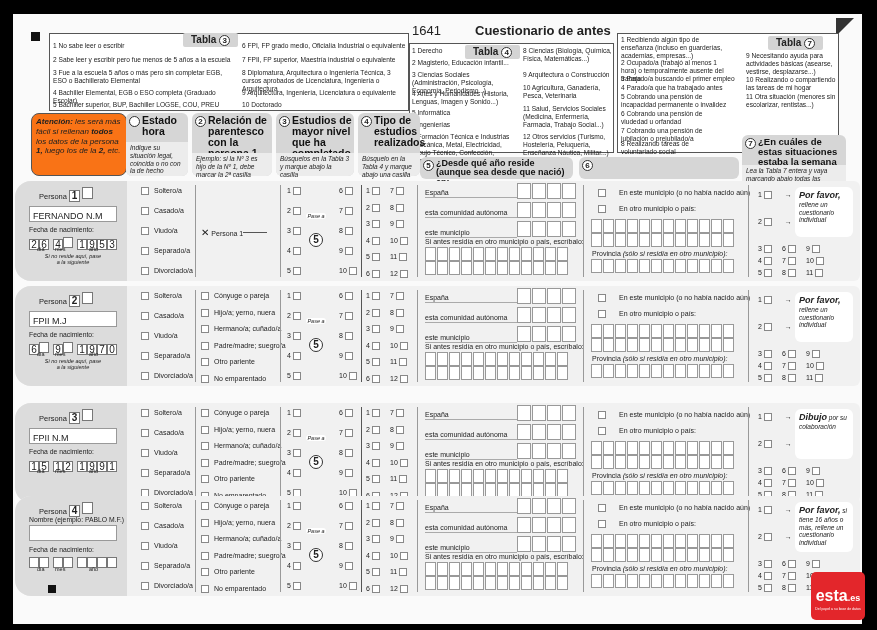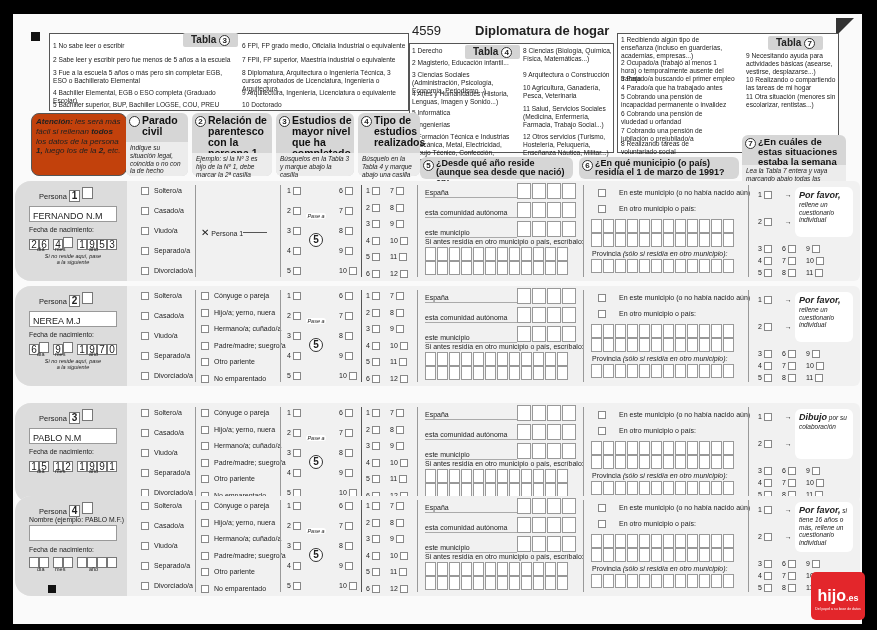--- a/index.html
+++ b/index.html
@@ -50,22 +50,22 @@
     <div class="item" style="left:3px;top:35px;width:170px;">3 Fue a la escuela 5 años o más pero sin completar EGB, ESO o Bachillerato Elemental</div>
     <div class="item" style="left:3px;top:55px;width:185px;">4 Bachiller Elemental, EGB o ESO completa (Graduado Escolar)</div>
     <div class="item" style="left:3px;top:67px;width:185px;">5 Bachiller superior, BUP, Bachiller LOGSE, COU, PREU</div>
     <div class="item" style="left:192px;top:8px;width:165px;">6 FPI, FP grado medio, Oficialía Industrial o equivalente</div>
     <div class="item" style="left:192px;top:22px;width:165px;">7 FPII, FP superior, Maestría industrial o equivalente</div>
     <div class="item" style="left:192px;top:35px;width:165px;">8 Diplomatura, Arquitectura o Ingeniería Técnica, 3 cursos aprobados de Licenciatura, Ingeniería o Arquitectura</div>
     <div class="item" style="left:192px;top:55px;width:165px;">9 Arquitectura, Ingeniería, Licenciatura o equivalente</div>
     <div class="item" style="left:192px;top:67px;width:165px;">10 Doctorado</div>
   </div>
 
-  <div class="abs" style="left:399px;top:9px;font-size:13px;">4559</div>
-  <div class="abs" style="left:462px;top:9px;font-size:13px;font-weight:bold;">Diplomatura de hogar</div>
+  <div class="abs" style="left:399px;top:9px;font-size:13px;">1641</div>
+  <div class="abs" style="left:462px;top:9px;font-size:13px;font-weight:bold;">Cuestionario de antes</div>
 
   <div class="tbl" style="left:396px;top:29px;width:205px;height:110px;">
     <div class="tbl-title" style="left:55px;top:1px;">
       <span>Tabla</span>
       <span class="circ">4</span>
     </div>
     <div class="item" style="left:2px;top:3px;width:52px;">1 Derecho</div>
     <div class="item" style="left:2px;top:15px;width:105px;">2 Magisterio, Educación infantil...</div>
     <div class="item" style="left:2px;top:27px;width:105px;">3 Ciencias Sociales (Administración, Psicología, Economía, Periodismo...)</div>
     <div class="item" style="left:2px;top:46px;width:105px;">4 Artes y Humanidades (Historia, Lenguas, Imagen y Sonido...)</div>
@@ -90,27 +90,27 @@
     <div class="item" style="left:3px;top:50px;width:118px;">4 Parado/a que ha trabajado antes</div>
     <div class="item" style="left:3px;top:59px;width:118px;">5 Cobrando una pensión de incapacidad permanente o invalidez</div>
     <div class="item" style="left:3px;top:76px;width:100px;">6 Cobrando una pensión de viudedad u orfandad</div>
     <div class="item" style="left:3px;top:93px;width:100px;">7 Cobrando una pensión de jubilación o prejubilado/a</div>
     <div class="item" style="left:3px;top:106px;width:100px;">8 Realizando tareas de voluntariado social</div>
     <div class="item" style="left:128px;top:18px;width:92px;">9 Necesitando ayuda para actividades básicas (asearse, vestirse, desplazarse...)</div>
     <div class="item" style="left:128px;top:42px;width:92px;">10 Realizando o compartiendo las tareas de mi hogar</div>
     <div class="item" style="left:128px;top:59px;width:92px;">11 Otra situación (menores sin escolarizar, rentistas...)</div>
   </div>
 
-  <div class="abs" style="left:18px;top:99px;width:96px;height:63px;border:1px solid #555;border-radius:8px;background:#c2410c;padding:3px 4px;font-size:8px;line-height:1.22;font-style:italic;">
+  <div class="abs" style="left:18px;top:99px;width:96px;height:63px;border:1px solid #555;border-radius:8px;background:#f97316;padding:3px 4px;font-size:8px;line-height:1.22;font-style:italic;">
     <b>Atención:</b><span> les será más fácil si rellenan </span><b>todos</b><span> los datos de la persona </span><b>1,</b><span> luego los de la </span><b>2,</b><span> etc.</span>
   </div>
 
   <div class="hdr" style="left:113px;top:99px;width:62px;height:63px;">
     <span class="circ n" style="color:transparent;">1</span>
-    <div class="t" style="width:45px;">Parado civil</div>
+    <div class="t" style="width:45px;">Estado hora</div>
     <div class="sub" style="height:34px;">Indique su situación legal, coincida o no con la de hecho</div>
   </div>
   <div class="hdr" style="left:179px;top:99px;width:80px;height:63px;">
     <span class="circ n">2</span>
     <div class="t" style="width:64px;">Relación de parentesco con la persona 1</div>
     <div class="sub" style="height:23px;">Ejemplo: si la Nº 3 es hijo de la Nº 1, debe marcar la 2ª casilla</div>
   </div>
   <div class="hdr" style="left:263px;top:99px;width:78px;height:63px;">
     <span class="circ n">3</span>
     <div class="t" style="width:64px;">Estudios de mayor nivel que ha completado</div>
@@ -120,21 +120,20 @@
     <span class="circ n">4</span>
     <div class="t" style="width:46px;">Tipo de estudios realizados</div>
     <div class="sub" style="height:23px;">Búsquelo en la Tabla 4 y marque abajo una casilla</div>
   </div>
   <div class="hdr" style="left:407px;top:143px;width:153px;height:22px;">
     <span class="circ n">5</span>
     <div class="t" style="width:135px;font-size:9px;">¿Desde qué año reside (aunque sea desde que nació) en:</div>
   </div>
   <div class="hdr" style="left:566px;top:143px;width:160px;height:22px;">
     <span class="circ n">6</span>
-    <div class="t" style="width:140px;font-size:9px;">¿En qué municipio (o país) residía el 1 de marzo de 1991?</div>
   </div>
   <div class="hdr" style="left:729px;top:121px;width:104px;height:54px;">
     <span class="circ n">7</span>
     <div class="t" style="width:88px;font-size:9.5px;">¿En cuáles de estas situaciones estaba la semana pasada?</div>
     <div class="sub" style="height:24px;">Lea la Tabla 7 entera y vaya marcando abajo todas las casillas que le correspondan</div>
   </div>
 
   <div id="rows">
       <div class="row" style="top: 167px;">
         <div class="left-panel">
@@ -204,21 +203,21 @@
         <div class="cb-row" style="left:743px;top:76px;">4 <span class="sq"></span></div>
         <div class="cb-row" style="left:767px;top:76px;">7 <span class="sq"></span></div>
         <div class="cb-row" style="left:791px;top:76px;">10 <span class="sq"></span></div>
         <div class="cb-row" style="left:743px;top:88px;">5 <span class="sq"></span></div>
         <div class="cb-row" style="left:767px;top:88px;">8 <span class="sq"></span></div>
         <div class="cb-row" style="left:791px;top:88px;">11 <span class="sq"></span></div>
       </div>
       <div class="row" style="top: 272px;">
         <div class="left-panel">
           <div class="abs" style="left:24px;top:6px;font-size:7.5px;"><span>Persona</span> <span class="digit" style="width:11px;height:12px;font-weight:bold;">2</span><span class="digit" style="width:11px;height:12px;margin-left:2px;"></span></div>
-          <div class="namebox" style="left:14px;top:25px;width:88px;height:16px;">NEREA M.J</div>
+          <div class="namebox" style="left:14px;top:25px;width:88px;height:16px;">FPII M.J</div>
           <div class="abs" style="left:14px;top:45px;font-size:6.8px;">Fecha de nacimiento:</div>
           <div class="abs" style="left:14px;top:53px;white-space:nowrap;"><span class="digit">6</span><span class="digit"></span><span style="display:inline-block;width:4px"></span><span class="digit">9</span><span class="digit"></span><span style="display:inline-block;width:4px"></span><span class="digit">1</span><span class="digit">9</span><span class="digit">7</span><span class="digit">0</span></div>
           <div class="abs" style="left:22px;top:65px;font-size:5.5px;width:80px;"><span>día</span><span style="position:absolute;left:18px;">mes</span><span style="position:absolute;left:52px;">año</span></div>
           <div class="abs it" style="left:28px;top:72px;width:60px;font-size:5.5px;text-align:center;line-height:1.1;">Si no reside aquí, pase a la siguiente</div>
         </div>
         <div class="cb-row" style="left:126px;top:6px;"><span class="sq"></span><span>Soltero/a</span></div>
         <div class="cb-row" style="left:126px;top:26px;"><span class="sq"></span><span>Casado/a</span></div>
         <div class="cb-row" style="left:126px;top:46px;"><span class="sq"></span><span>Viudo/a</span></div>
         <div class="cb-row" style="left:126px;top:66px;"><span class="sq"></span><span>Separado/a</span></div>
         <div class="cb-row" style="left:126px;top:86px;"><span class="sq"></span><span>Divorciado/a</span></div>
@@ -280,21 +279,21 @@
         <div class="cb-row" style="left:743px;top:76px;">4 <span class="sq"></span></div>
         <div class="cb-row" style="left:767px;top:76px;">7 <span class="sq"></span></div>
         <div class="cb-row" style="left:791px;top:76px;">10 <span class="sq"></span></div>
         <div class="cb-row" style="left:743px;top:88px;">5 <span class="sq"></span></div>
         <div class="cb-row" style="left:767px;top:88px;">8 <span class="sq"></span></div>
         <div class="cb-row" style="left:791px;top:88px;">11 <span class="sq"></span></div>
       </div>
       <div class="row" style="top: 389px;">
         <div class="left-panel">
           <div class="abs" style="left:24px;top:6px;font-size:7.5px;"><span>Persona</span> <span class="digit" style="width:11px;height:12px;font-weight:bold;">3</span><span class="digit" style="width:11px;height:12px;margin-left:2px;"></span></div>
-          <div class="namebox" style="left:14px;top:25px;width:88px;height:16px;">PABLO N.M</div>
+          <div class="namebox" style="left:14px;top:25px;width:88px;height:16px;">FPII N.M</div>
           <div class="abs" style="left:14px;top:45px;font-size:6.8px;">Fecha de nacimiento:</div>
           <div class="abs" style="left:14px;top:53px;white-space:nowrap;"><span class="digit">1</span><span class="digit">5</span><span style="display:inline-block;width:4px"></span><span class="digit">1</span><span class="digit">2</span><span style="display:inline-block;width:4px"></span><span class="digit">1</span><span class="digit">9</span><span class="digit">9</span><span class="digit">1</span></div>
           <div class="abs" style="left:22px;top:65px;font-size:5.5px;width:80px;"><span>día</span><span style="position:absolute;left:18px;">mes</span><span style="position:absolute;left:52px;">año</span></div>
         </div>
         <div class="cb-row" style="left:126px;top:6px;"><span class="sq"></span><span>Soltero/a</span></div>
         <div class="cb-row" style="left:126px;top:26px;"><span class="sq"></span><span>Casado/a</span></div>
         <div class="cb-row" style="left:126px;top:46px;"><span class="sq"></span><span>Viudo/a</span></div>
         <div class="cb-row" style="left:126px;top:66px;"><span class="sq"></span><span>Separado/a</span></div>
         <div class="cb-row" style="left:126px;top:86px;"><span class="sq"></span><span>Divorciado/a</span></div>
         <div class="vline" style="left:180px;top:4px;height:92px;"></div>
@@ -433,15 +432,15 @@
         <div class="cb-row" style="left:767px;top:76px;">7 <span class="sq"></span></div>
         <div class="cb-row" style="left:791px;top:76px;">10 <span class="sq"></span></div>
         <div class="cb-row" style="left:743px;top:88px;">5 <span class="sq"></span></div>
         <div class="cb-row" style="left:767px;top:88px;">8 <span class="sq"></span></div>
         <div class="cb-row" style="left:791px;top:88px;">11 <span class="sq"></span></div>
       </div>
     </div>
 </div>
 
 <div class="abs" style="left:811px;top:572px;width:54px;height:48px;background:#e3262b;border-radius:5px;color:#fff;text-align:center;">
-  <div style="margin-top:17px;font-weight:bold;font-size:16px;line-height:14px;"><span>hijo</span><span style="font-size:9px;">.es</span></div>
+  <div style="margin-top:17px;font-weight:bold;font-size:16px;line-height:14px;"><span>esta</span><span style="font-size:9px;">.es</span></div>
   <div style="font-size:3.5px;margin-top:2px;">Del papel a su base de datos</div>
 </div>
 
 </body></html>

